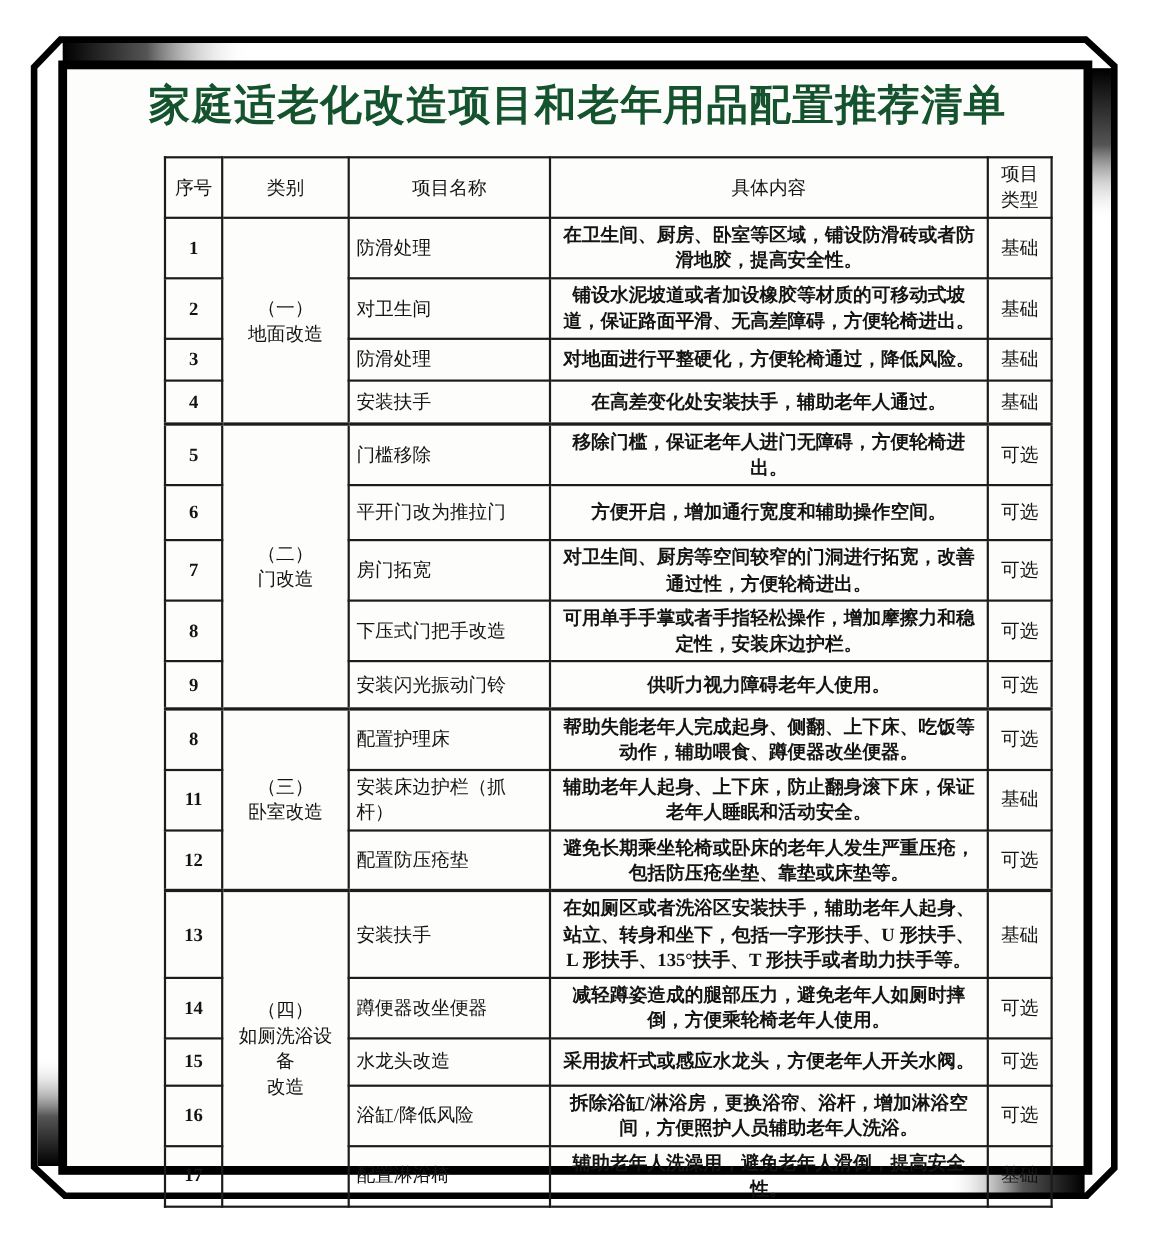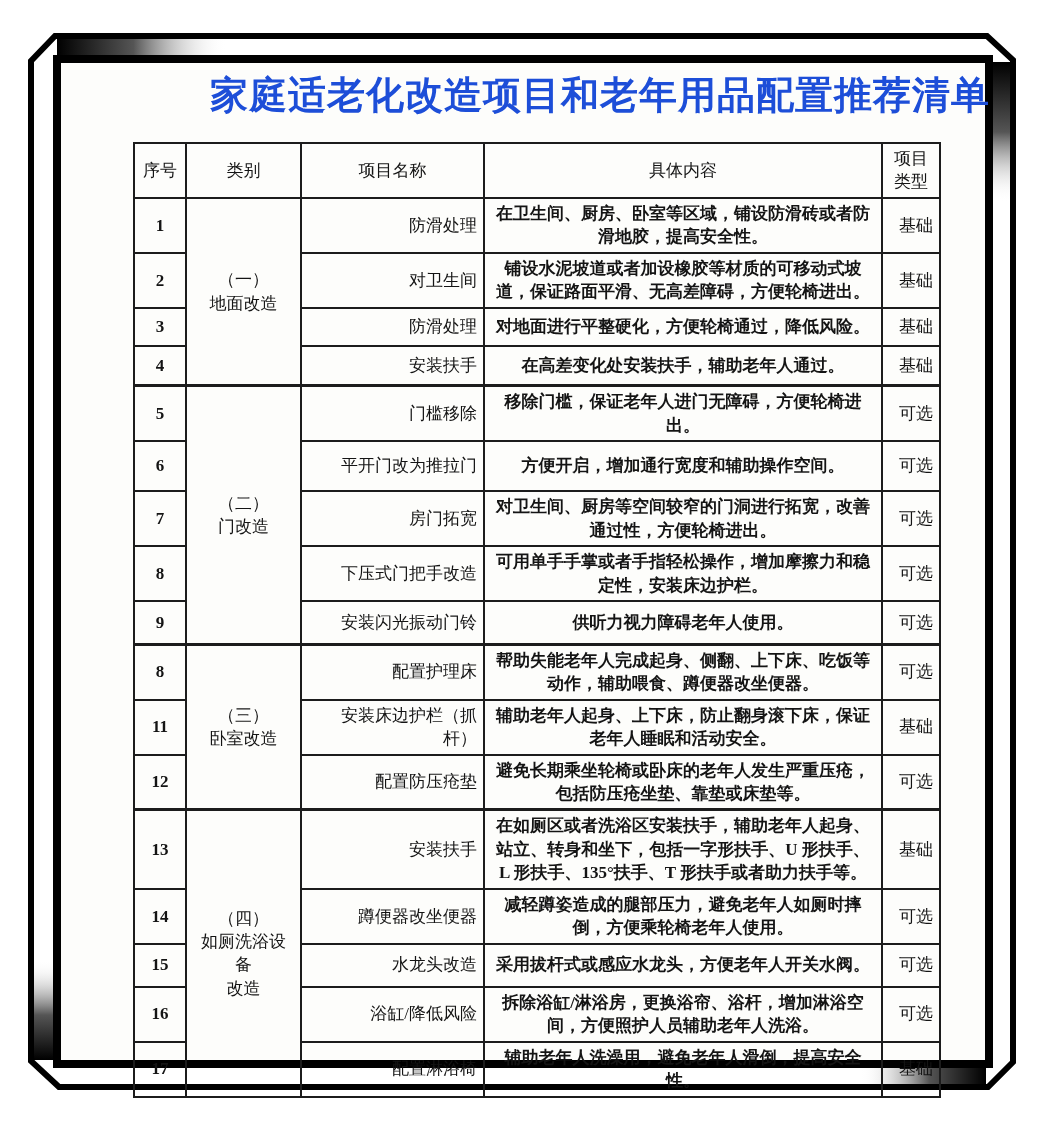--- a/index.html
+++ b/index.html
@@ -23,37 +23,38 @@
   .paper {
     position: absolute;
     left: 61px; top: 63px;
     width: 924px; height: 997px;
     background: #fdfdfb;
   }
   .page-title {
     position: absolute;
     left: 60px; top: 70px;
     width: 930px;
-    text-align: right;
+    text-align: center;
     font-size: 38px;
     font-weight: bold;
     letter-spacing: 1px;
-    color: #1d4ed8;
+    color: #14532d;
     font-family: "Liberation Serif", "DejaVu Serif", serif;
   }
   .table-wrap {
     position: absolute;
     left: 133px; top: 142px;
     width: 806px;
   }
   table.rec {
     border-collapse: collapse;
     width: 806px;
     table-layout: fixed;
     background: transparent;
+    margin-left: 16px;
   }
   table.rec th, table.rec td {
     border: 2px solid #1c1c1c;
     font-size: 17px;
     line-height: 1.38;
     padding: 3px 6px;
     color: #141414;
     vertical-align: middle;
     overflow: hidden;
   }
@@ -71,29 +72,29 @@
     text-align: center;
     font-weight: bold;
     font-size: 18px;
   }
   td.cat {
     text-align: center;
     line-height: 1.9;
     font-size: 17px;
   }
   td.name {
-    text-align: right;
+    text-align: left;
   }
   td.cont {
     text-align: center;
     padding: 3px 8px;
     font-weight: bold;
   }
   td.type {
-    text-align: right;
+    text-align: center;
   }
   tr.grp td { border-top-width: 3px; }
 </style>
 </head>
 <body>
 
 <div class="paper"></div>
 
 <svg class="frame-svg" viewBox="0 0 1047 1125" xmlns="http://www.w3.org/2000/svg">
   <defs>

